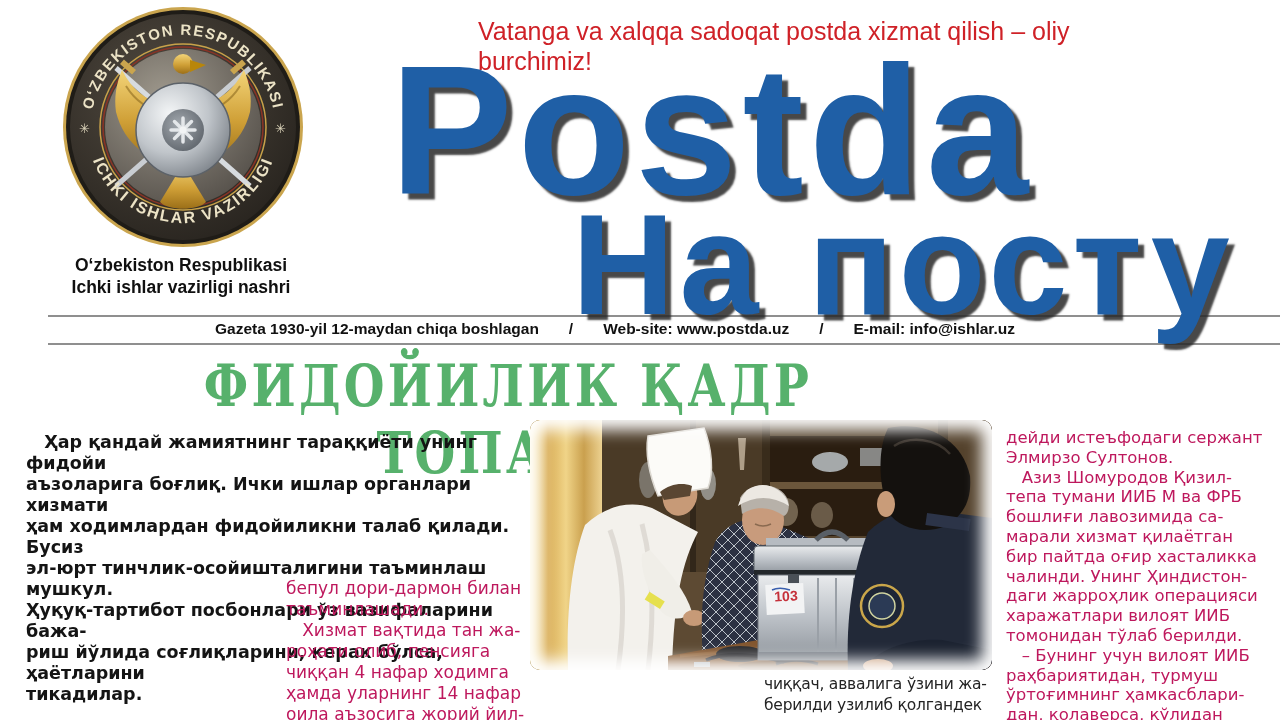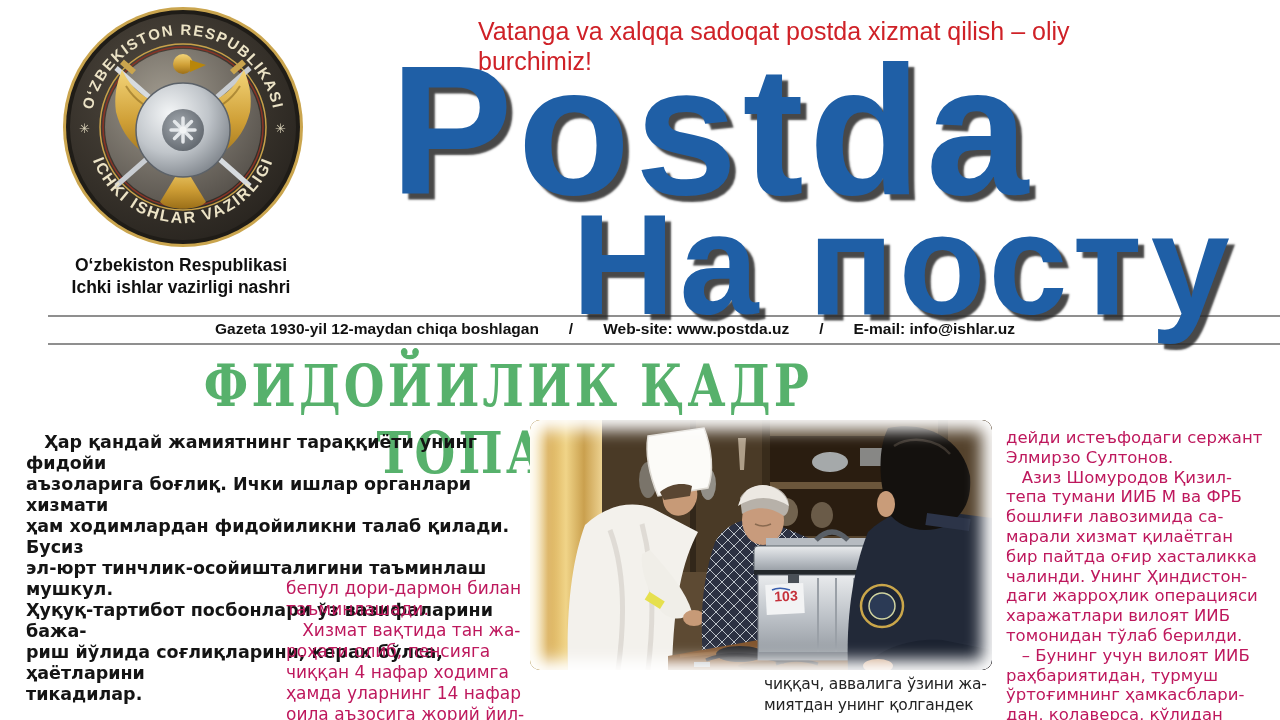--- a/index.html
+++ b/index.html
@@ -290,21 +290,21 @@
         <circle cx="352" cy="186" r="13" fill="#2b3a55" stroke="#cfd3a0" stroke-width="1.5"></circle>
         <path d="M330,250 C350,228 380,218 412,220 L462,230 L462,250 Z" fill="#1b2230"></path>
         <ellipse cx="348" cy="246" rx="15" ry="7" fill="#c79a77"></ellipse>
       </g>
     </svg>
     <span class="case-label">103</span>
     <span class="photo-vignette"></span>
   </figure>
 
   <p class="caption caption-right">чиққач, аввалига ўзини жа-
-миятдан унинг қолгандек</p>
+берилди узилиб қолгандек</p>
 
   <p class="col col-right">дейди истеъфодаги сержант
 Элмирзо Султонов.
 &nbsp;&nbsp;&nbsp;Азиз Шомуродов Қизил-
 тепа тумани ИИБ М ва ФРБ
 бошлиғи лавозимида са-
 марали хизмат қилаётган
 бир пайтда оғир хасталикка
 чалинди. Унинг Ҳиндистон-
 даги жарроҳлик операцияси

